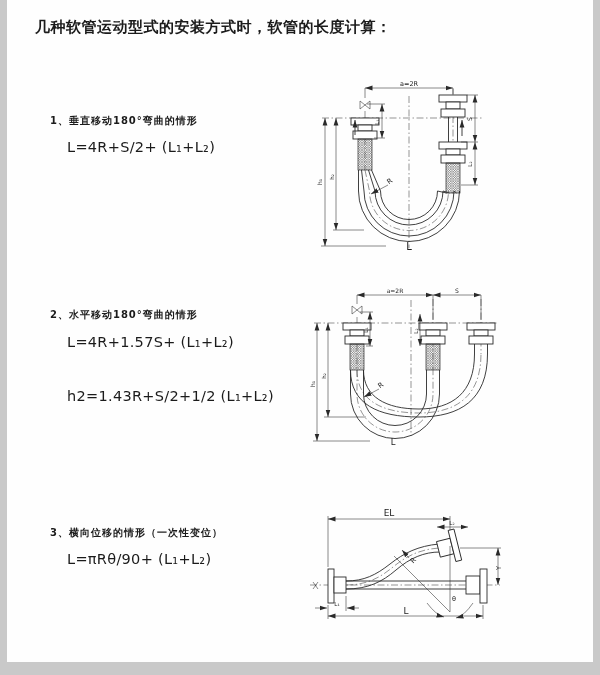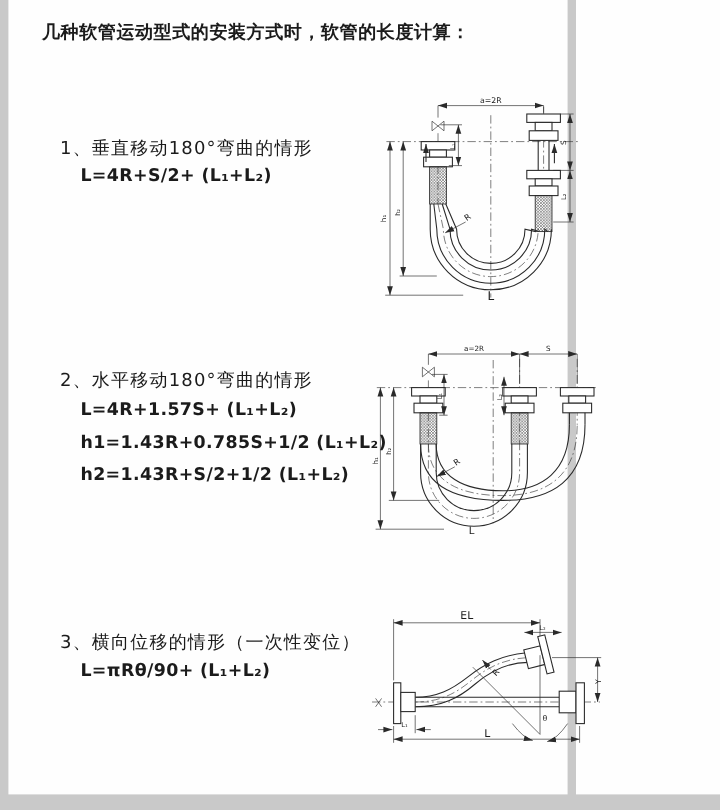--- a/index.html
+++ b/index.html
@@ -1,34 +1,34 @@
 <!DOCTYPE html>
 <html><head>
 <meta charset="utf-8">
 <style>
   html,body{margin:0;padding:0;}
   body{
     width:600px;height:675px;position:relative;background:#fefefe;
     font-family:"DejaVu Sans","Liberation Sans",sans-serif;color:#1b1b1b;
     overflow:hidden;
   }
-  .page{position:absolute;left:0;top:0;width:480px;height:675px;}
+  .page{position:absolute;left:0;top:0;width:600px;height:675px;}
   .edge{position:absolute;background:#c9c9c9;}
   .edge.left{left:0;top:0;width:7px;height:675px;}
   .edge.right{right:0;top:0;width:7px;height:675px;}
   .edge.bottom{left:0;bottom:0;width:600px;height:13px;}
   .title{
     position:absolute;left:35px;top:18px;font-size:15px;font-weight:700;
     letter-spacing:.5px;white-space:nowrap;
   }
   .sec-heading{
-    position:absolute;font-size:15px;font-weight:400;letter-spacing:1px;white-space:nowrap;
+    position:absolute;font-size:10px;font-weight:700;letter-spacing:1px;white-space:nowrap;
   }
   .formula{
-    position:absolute;font-size:14.5px;font-weight:700;letter-spacing:.3px;white-space:nowrap;
+    position:absolute;font-size:14.5px;font-weight:400;letter-spacing:.3px;white-space:nowrap;
   }
   svg.diag{position:absolute;overflow:visible;}
   .art{fill:none;stroke:#2a2a2a;stroke-width:.9;}
   .thin{fill:none;stroke:#2a2a2a;stroke-width:.55;}
   .dim{fill:none;stroke:#2a2a2a;stroke-width:.55;}
   .cl{fill:none;stroke:#2a2a2a;stroke-width:.5;stroke-dasharray:7 2.5 1.5 2.5;}
   .hatch{fill:url(#braid);stroke:#2a2a2a;stroke-width:.7;}
   .part{fill:#fff;stroke:#2a2a2a;stroke-width:.9;}
   .lbl{fill:#1b1b1b;font-family:"DejaVu Sans","Liberation Sans",sans-serif;}
 </style>
@@ -119,21 +119,20 @@
     <text class="lbl" x="19.5" y="99" font-size="5.5" text-anchor="middle" transform="rotate(-90 19.5 99)">h₂</text>
     <text class="lbl" x="65" y="44" font-size="5.5" text-anchor="middle" transform="rotate(-90 65 44)">L₁</text>
     <text class="lbl" x="158" y="41" font-size="6" text-anchor="middle" transform="rotate(-90 158 41)">S</text>
     <text class="lbl" x="158" y="86" font-size="5.5" text-anchor="middle" transform="rotate(-90 158 86)">L₂</text>
     <text class="lbl" x="77" y="105" font-size="7" text-anchor="middle" transform="rotate(-35 77 105)">R</text>
     <text class="lbl" x="95" y="172" font-size="10" text-anchor="middle">L</text>
   </svg>
 
   <div class="sec-heading" style="left:50px;top:308px">2、水平移动180°弯曲的情形</div>
   <div class="formula" style="left:67px;top:334px">L=4R+1.57S+ (L₁+L₂)</div>
-  <div class="formula" style="left:67px;top:361px">h1=1.43R+0.785S+1/2 (L₁+L₂)</div>
   <div class="formula" style="left:67px;top:388px">h2=1.43R+S/2+1/2 (L₁+L₂)</div>
 
   <svg class="diag" style="left:308px;top:284px" width="196" height="164" viewBox="0 0 196 164">
     <g>
       <path class="cl" d="M6,39 H190"></path>
       <path class="cl" d="M103,16 V152"></path>
       <path class="cl" d="M49,33 V86"></path>
       <path class="cl" d="M125,15 V86"></path>
       <path class="cl" d="M173,15 V70"></path>
     </g>

